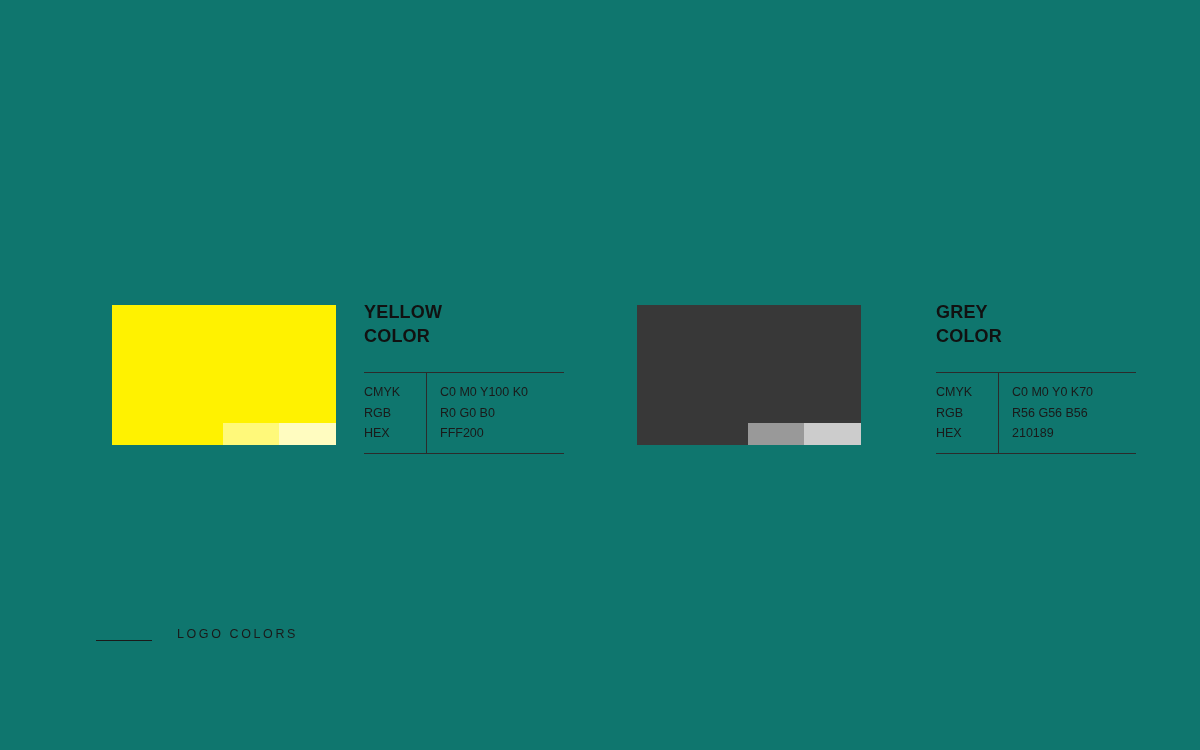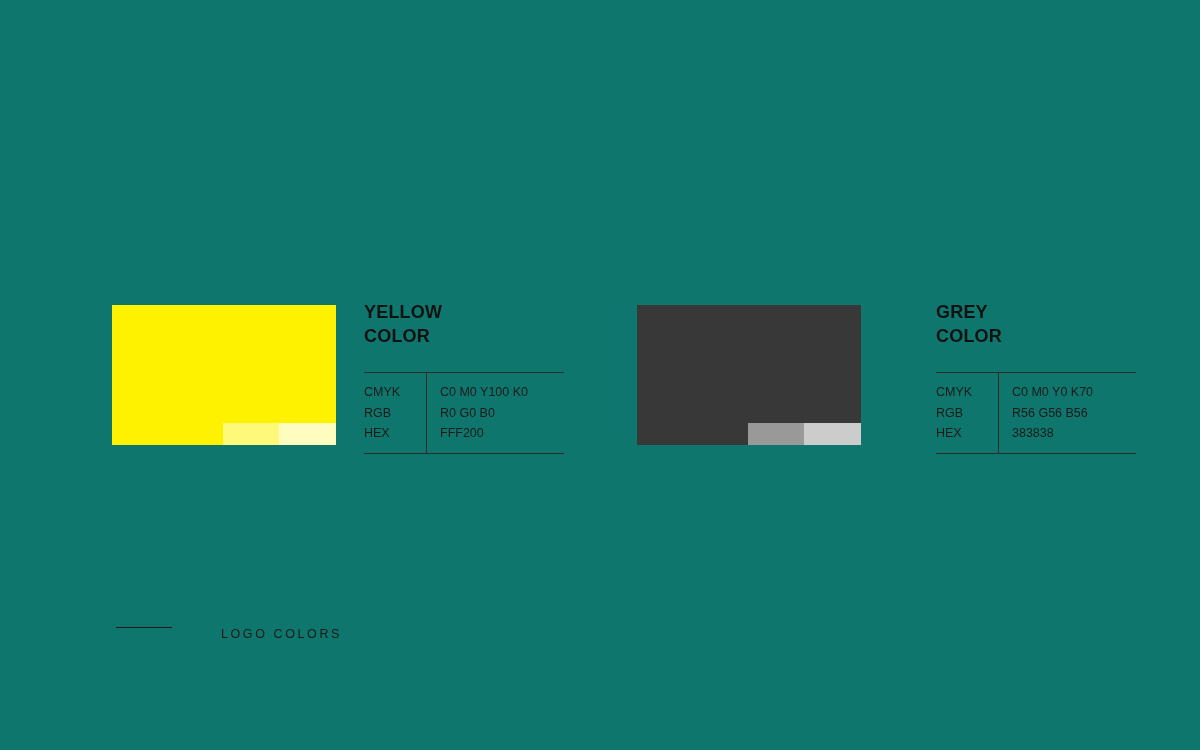--- a/index.html
+++ b/index.html
@@ -103,25 +103,24 @@
     flex: 0 0 62px;
   }
   .spec-val {
     padding-left: 14px;
     white-space: nowrap;
   }
 
   
   .footer {
     position: absolute;
-    left: 116px;
+    left: 96px;
     top: 627px;
     display: flex;
-    align-items: flex-start;
-    gap: 24px;
+    align-items: flex-end;
   }
   .footer-rule {
     width: 56px;
     height: 1.4px;
     background: #1a1a1a;
   }
   .footer-label {
     margin-left: 25px;
     font-size: 12.5px;
     letter-spacing: 2.6px;
@@ -182,21 +181,21 @@
       <div class="spec-row">
         <div class="spec-key">CMYK</div>
         <div class="spec-val">C0 M0 Y0 K70</div>
       </div>
       <div class="spec-row">
         <div class="spec-key">RGB</div>
         <div class="spec-val">R56 G56 B56</div>
       </div>
       <div class="spec-row">
         <div class="spec-key">HEX</div>
-        <div class="spec-val">383838</div>
+        <div class="spec-val">210189</div>
       </div>
     </div>
   </div>
 
   <div class="footer">
     <div class="footer-rule"></div>
     <div class="footer-label">LOGO COLORS</div>
   </div>
 
 </div>

